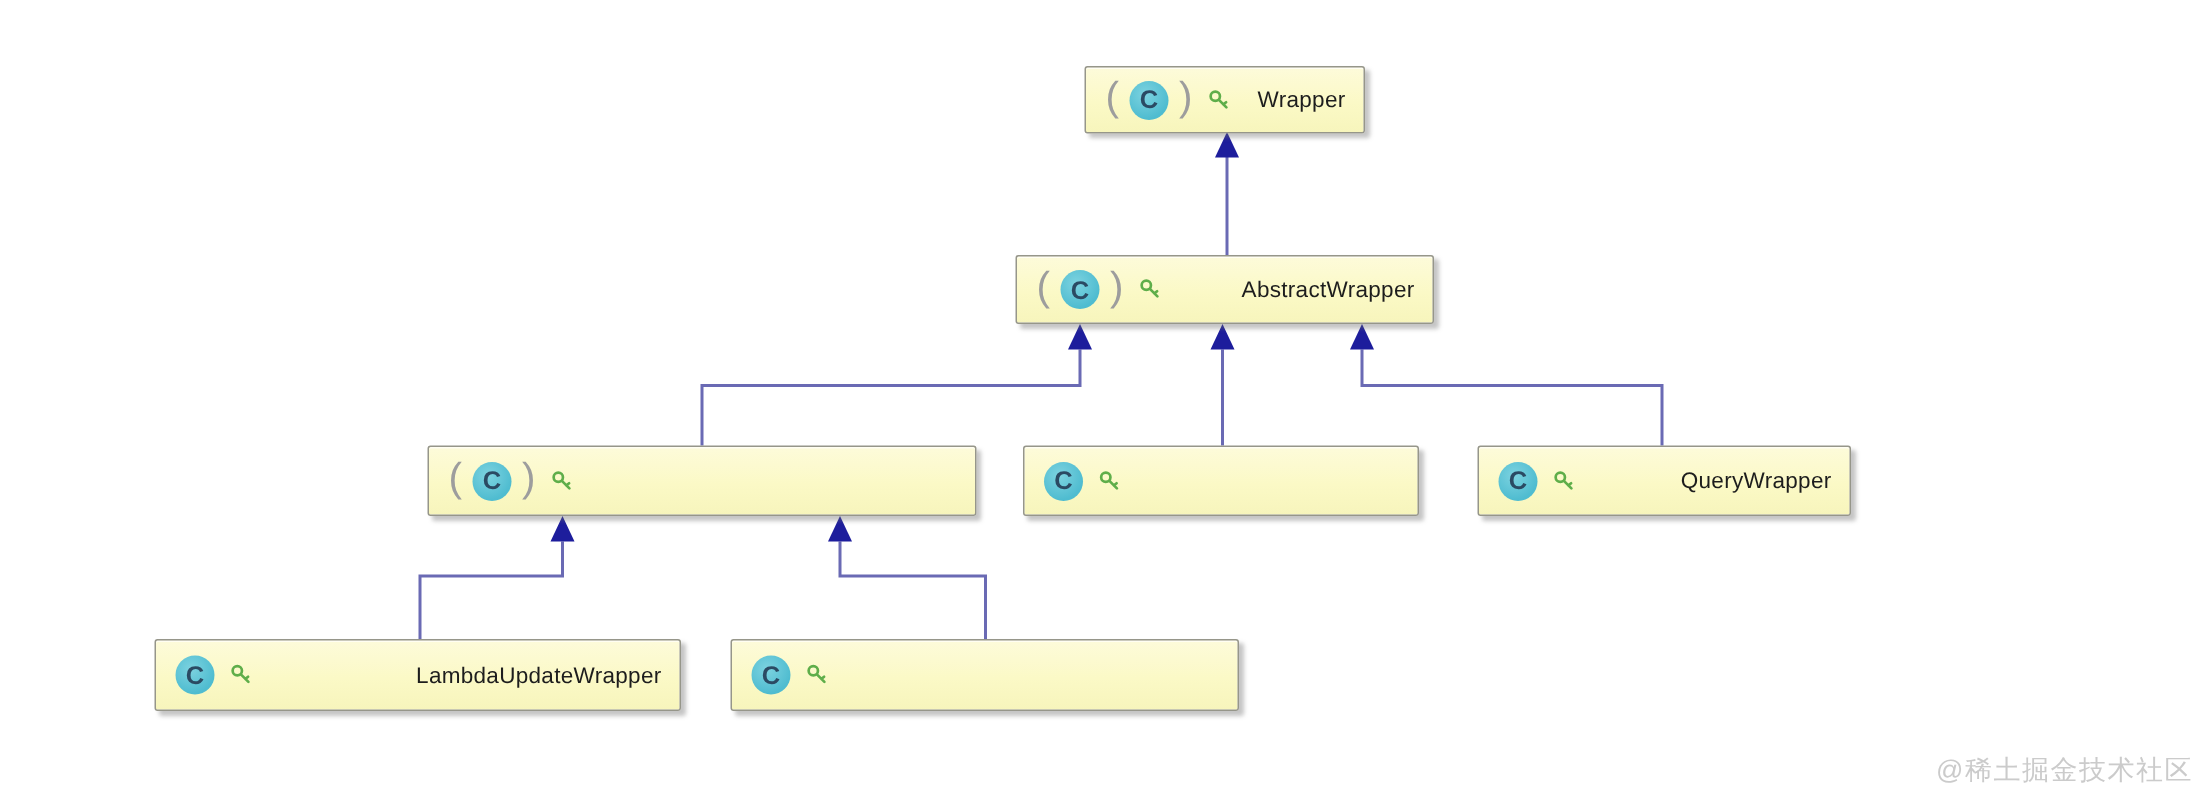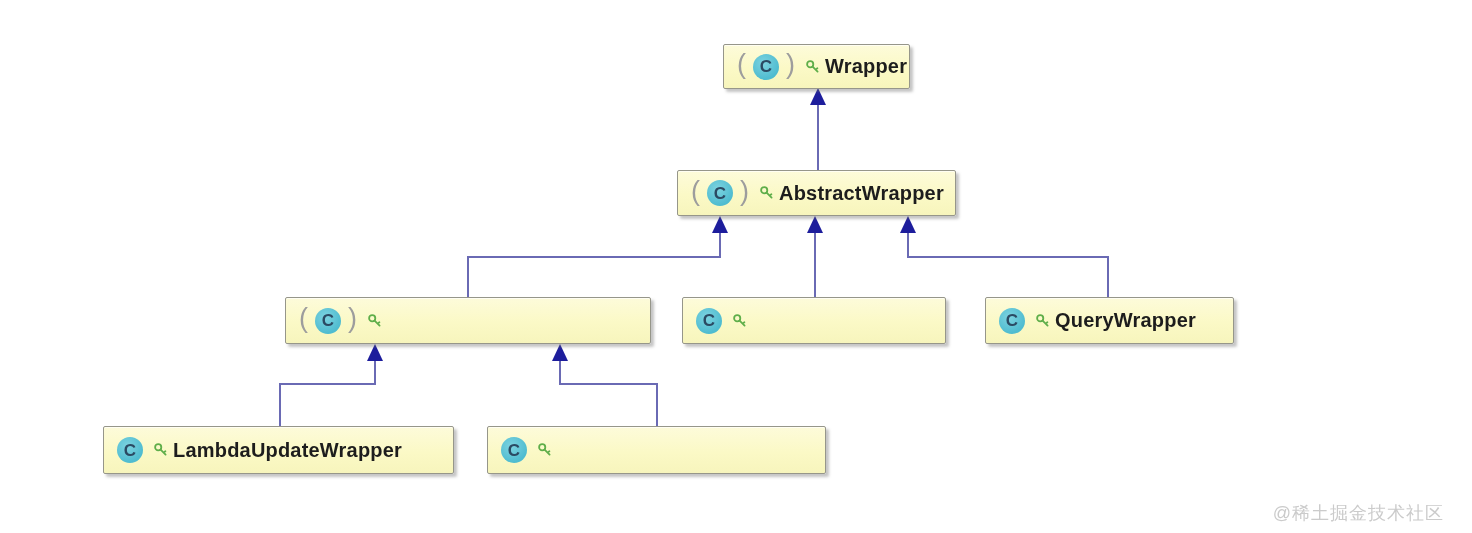--- a/index.html
+++ b/index.html
@@ -61,23 +61,23 @@
     line-height: 1;
   }
   .key-icon {
     width: 16px;
     height: 16px;
     margin-left: 3px;
     display: block;
   }
   .node-label {
     flex: 1 1 auto;
-    text-align: left;
-    font-size: 20px;
-    font-weight: 700;
+    text-align: right;
+    font-size: 15px;
+    font-weight: 400;
     color: #1d1d1d;
     white-space: nowrap;
     letter-spacing: 0.2px;
     padding-left: 4px;
   }
   
   .pos-wrapper                 { left: 723px; top: 44px;  width: 187px; height: 45px; }
   .pos-abstract-wrapper        { left: 677px; top: 170px; width: 279px; height: 46px; }
   .pos-abstract-lambda-wrapper { left: 285px; top: 297px; width: 366px; height: 47px; }
   .pos-update-wrapper          { left: 682px; top: 297px; width: 264px; height: 47px; }
@@ -89,21 +89,21 @@
     fill: none;
     stroke: #6a6ab4;
     stroke-width: 2;
   }
   .edge-arrowhead {
     fill: #1d1d9c;
     stroke: none;
   }
   .watermark {
     position: absolute;
-    right: 28px;
+    right: 10px;
     bottom: 8px;
     z-index: 3;
     font-size: 18px;
     color: #cbcbcb;
     letter-spacing: 1px;
   }
 </style>
 </head>
 <body>
 

